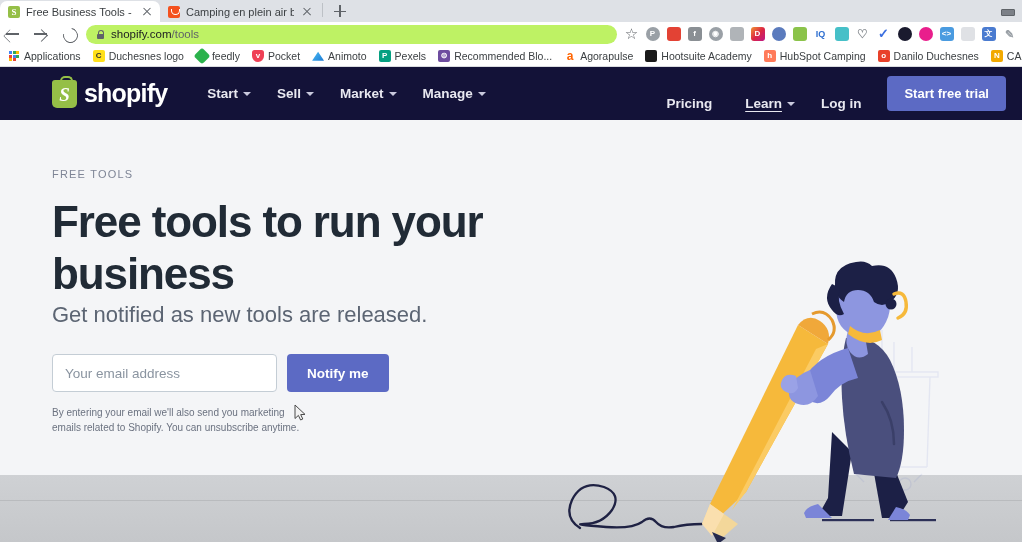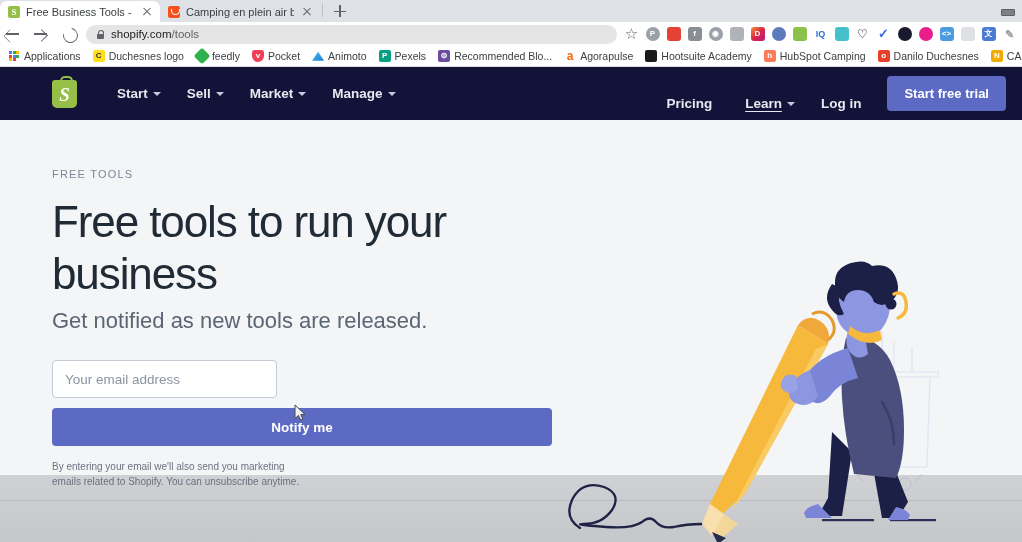--- a/index.html
+++ b/index.html
@@ -83,21 +83,21 @@
   }
   .ic-reload {
     background: none;
   }
   .ic-reload::after{
     content:""; position:absolute; left:7px; top:5.5px; width:13px; height:13px;
     border:1.7px solid #5f6368; border-radius:50%;
     border-top-color: transparent; transform: rotate(-35deg);
   }
   .omnibox {
-    flex: 1; height: 19px; background: #e5e5e5; border-radius: 10px;
+    flex: 1; height: 19px; background: #bef264; border-radius: 10px;
     display: flex; align-items: center; padding: 0 10px; gap: 7px;
     margin-right: 4px; margin-left: 2px;
   }
   .lock {
     width: 8px; height: 10px; position: relative; flex:0 0 8px;
   }
   .lock::before {
     content:""; position:absolute; left:0.5px; bottom:0; width:7px; height:5.5px;
     background:#5f6368; border-radius:1px;
   }
@@ -185,27 +185,27 @@
     font-family:"Liberation Sans", sans-serif;
   }
 
   .hero { position: relative; height: 422px; background:#f4f5f7; overflow:hidden; }
   .hero-text { position:absolute; left:52px; top:48px; width:500px; z-index:3; }
   .eyebrow {
     font-size:11px; font-weight:normal; letter-spacing:1.2px; color:#7e8596;
     margin-bottom:16px;
   }
   .h1 {
-    font-size:44px; line-height:52px; font-weight:normal; color:#212b36;
-    letter-spacing:-1.1px; margin-bottom:8px;
+    font-size:44px; line-height:52px; font-weight:bold; color:#212b36;
+    letter-spacing:-1.1px; margin-bottom:2px;
   }
   .sub {
     font-size:22px; color:#5c6573; font-weight:normal; margin-bottom:26px;
   }
-  .form { display:flex; align-items:stretch; gap:10px;flex-direction:column; }
+  .form { display:flex; align-items:stretch; gap:10px; }
   .email {
     width:225px; height:38px; border:1px solid #c4cdd5; border-radius:4px;
     background:#fff; padding:0 12px; font-size:13.5px; color:#637381;
     font-family:"Liberation Sans", sans-serif; outline:none;
   }
   .email::placeholder { color:#8a94a0; }
   .notify {
     background:#5c6ac4; color:#fff; border:none; border-radius:4px;
     padding:0 20px; font-size:13.5px; font-weight:bold; height:38px;
     font-family:"Liberation Sans", sans-serif; cursor:pointer;
@@ -361,20 +361,21 @@
       <span>CASHU</span>
     </div>
 
   </div>
 
   <div class="page">
 
     <div class="shopnav">
       <div class="logo-wrap">
         <span class="logo-bag"></span>
+        <span class="logo-text">shopify</span>
       </div>
       <div class="navitems">
         <div class="navlink">
           <span>Start</span>
           <span class="caret"></span>
         </div>
         <div class="navlink">
           <span>Sell</span>
           <span class="caret"></span>
         </div>

